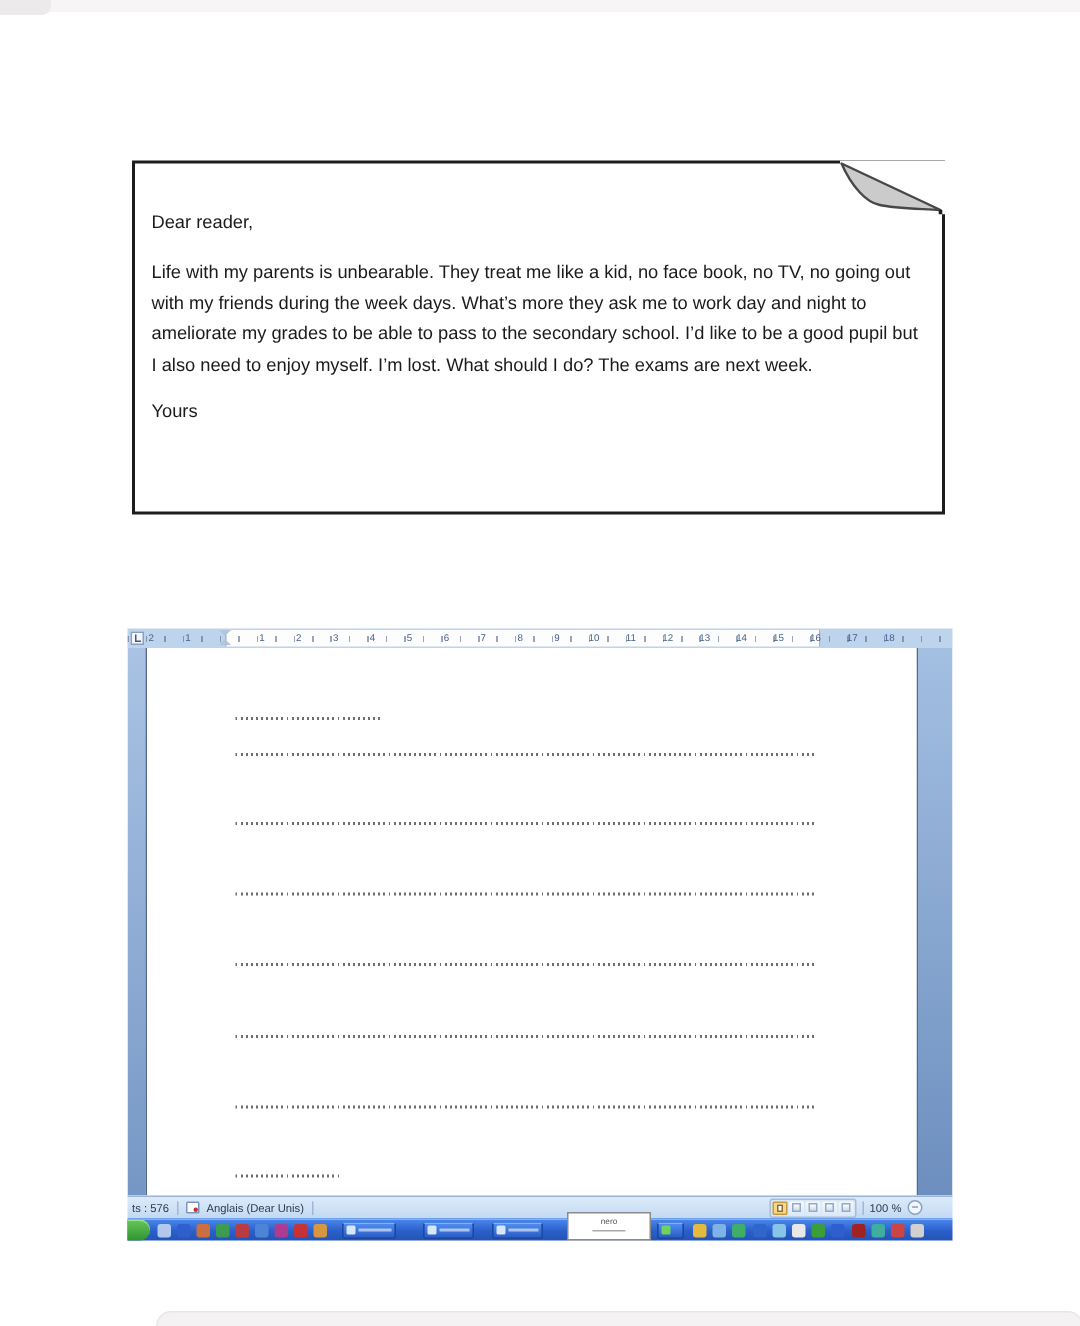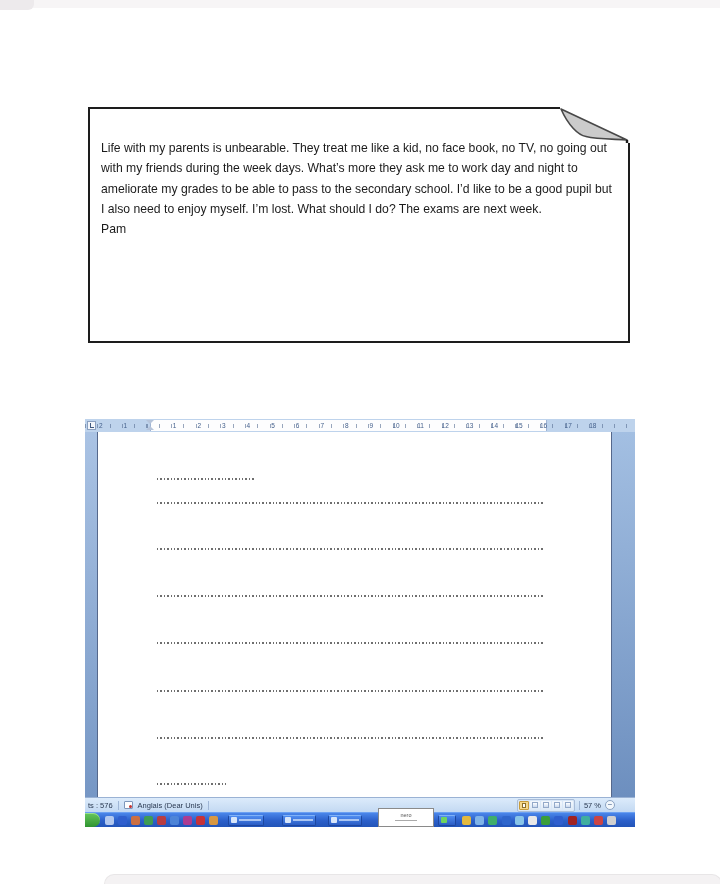--- a/index.html
+++ b/index.html
@@ -98,22 +98,23 @@
   <div class="top-strip"></div>
   <div class="top-strip-tab"></div>
 
   <section class="letter-card">
     <svg class="fold-svg" viewBox="0 0 70 36" width="70" height="36">
       <rect x="0" y="0" width="70" height="36" fill="#ffffff"></rect>
       <path d="M1,2 L67,33 C50,32 36,32 26,29.5 C18,28 8,18 1,2 Z" fill="#cbcbcb" stroke="#484848" stroke-width="1.6" stroke-linejoin="round"></path>
       <path d="M67,33 L67,36" stroke="#1d1d1d" stroke-width="2.4"></path>
     </svg>
     <div class="letter-text">
+      <p class="salutation">Dear reader,</p>
       <p class="body">Life with my parents is unbearable. They treat me like a kid, no face book, no TV, no going out with my friends during the week days. What’s more they ask me to work day and night to ameliorate my grades to be able to pass to the secondary school. I’d like to be a good pupil but I also need to enjoy myself. I’m lost. What should I do? The exams are next week.</p>
-      <p class="sig">Pam</p>
+      <p class="closing">Yours</p>
     </div>
   </section>
 
   <section class="editor">
 
     <div class="ruler">
       <div class="ruler-white"></div>
       <div class="ruler-ticks"></div>
       <div class="nums">
           <span class="rnum" style="left: 15.8px;">2</span>
@@ -177,21 +178,21 @@
               <span class="vg"></span>
             </span>
           <span class="view-btn">
               <span class="vg"></span>
             </span>
           <span class="view-btn">
               <span class="vg"></span>
             </span>
         </div>
         <span class="sb-sep"></span>
-        <span>57 %</span>
+        <span>100 %</span>
         <span class="zoom-out-btn">−</span>
       </div>
     </div>
 
     <div class="taskbar">
       <div class="start-frag"></div>
       <div class="task-btn" style="left:143px;width:36px;">
           <span class="tb-ic"></span>
           <span class="tb-smear"></span>
         </div>

